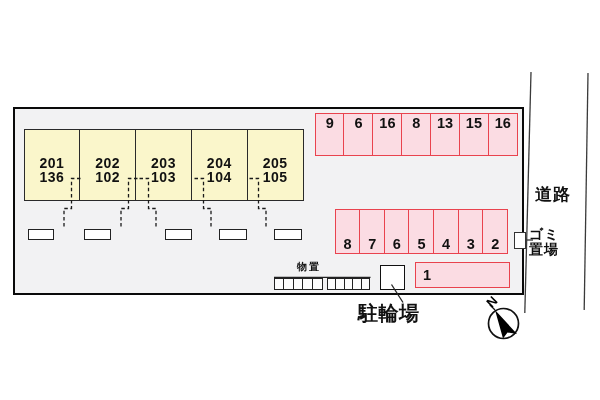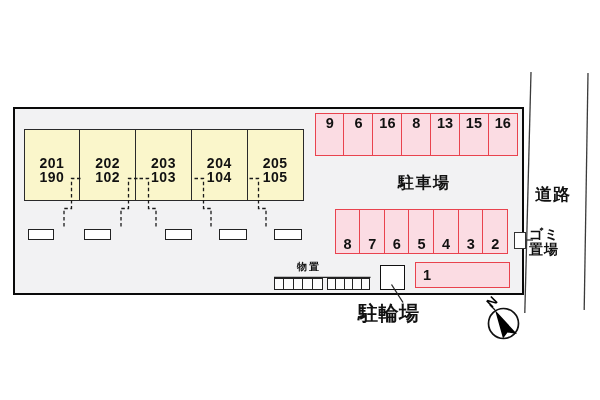--- a/index.html
+++ b/index.html
@@ -65,21 +65,21 @@
 </head>
 <body>
 
 <div id="stage">
 
   <div id="site" class="abs"></div>
 
   <div id="building" class="abs">
     <div class="unit">
       <span class="num">201</span>
-      <span class="num">190</span>
+      <span class="num">136</span>
     </div>
     <div class="unit">
       <span class="num">202</span>
       <span class="num">102</span>
     </div>
     <div class="unit">
       <span class="num">203</span>
       <span class="num">103</span>
     </div>
     <div class="unit">
@@ -162,21 +162,20 @@
     <div class="shed"></div>
     <div class="shed"></div>
     <div class="shed"></div>
     <div class="shed"></div>
   </div>
 
   <div id="bike-square" class="abs"></div>
 
   <div id="garbage-box" class="abs"></div>
 
-  <div id="lbl-parking" class="abs jlabel">駐車場</div>
   <div id="lbl-road" class="abs jlabel">道路</div>
   <div id="lbl-storage" class="abs jlabel">物置</div>
   <div id="lbl-bike" class="abs jlabel">駐輪場</div>
   <div id="lbl-garbage" class="abs jlabel">
     <div>ゴミ</div>
     <div>置場</div>
   </div>
 
   <svg id="overlay" class="abs" viewBox="0 0 600 400">
 

